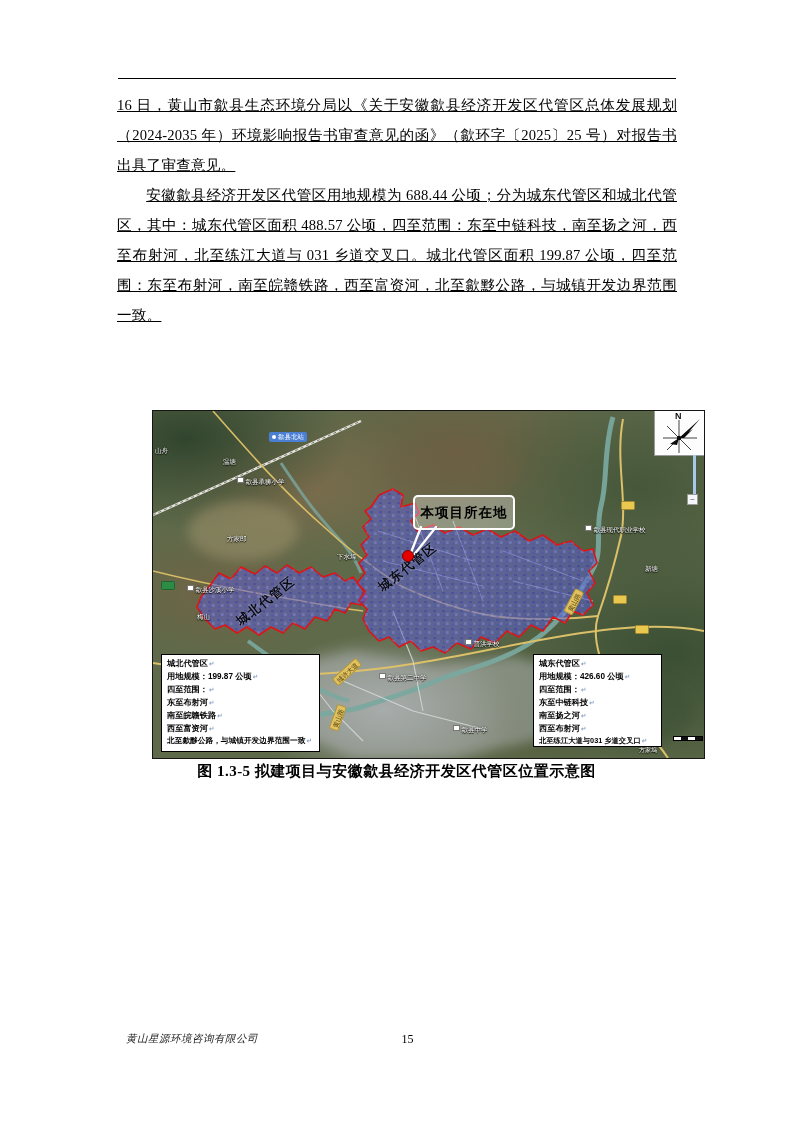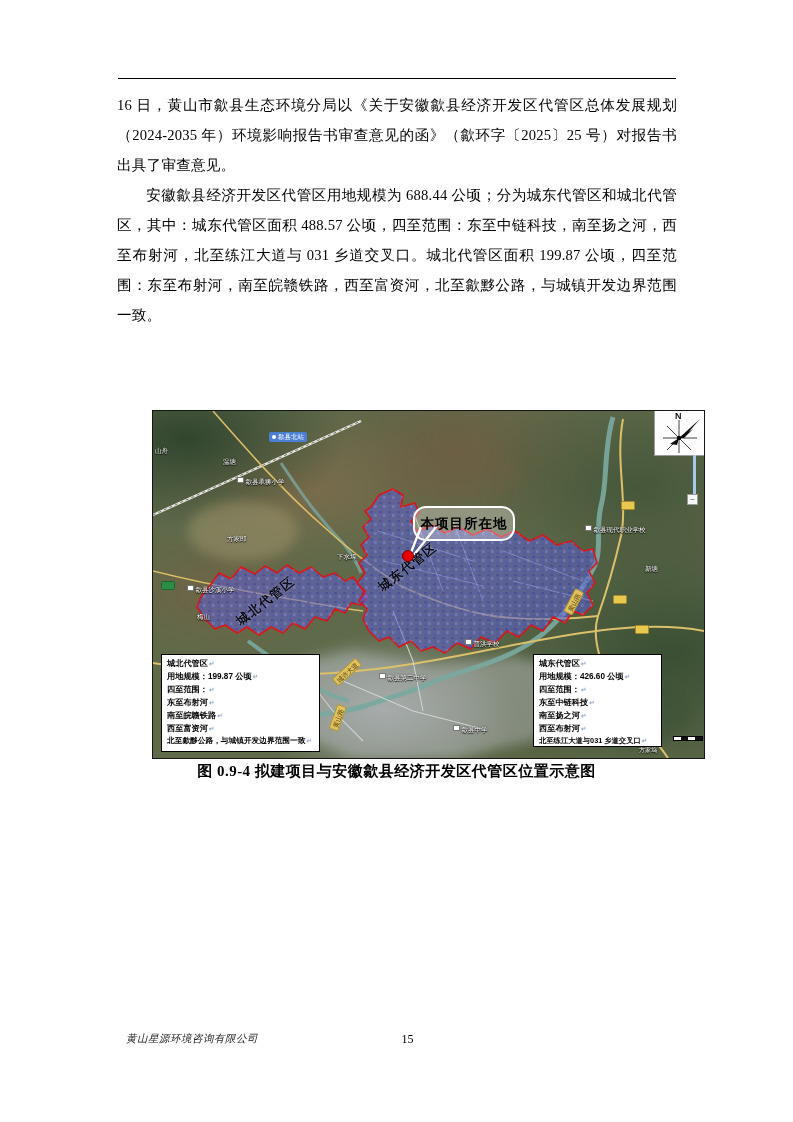--- a/index.html
+++ b/index.html
@@ -1,20 +1,20 @@
 <!DOCTYPE html>
 <html><head>
 <meta charset="utf-8">
 <style>
   html,body{margin:0;padding:0;background:#fff;}
   .page{position:relative;width:793px;height:1122px;background:#ffffff;overflow:hidden;
         font-family:"Liberation Serif",serif;color:#000;}
   .top-rule{position:absolute;left:118px;top:78px;width:558px;border-top:1.7px solid #000;}
   .body-text{position:absolute;left:117px;top:90px;width:560px;}
-  .para{margin:0;font-size:14.6px;line-height:30px;text-align:justify;letter-spacing:0.2px;}
+  .para{margin:0;font-size:14.6px;line-height:30px;text-align:justify;letter-spacing:0.2px;text-decoration:underline;}
   .para.indent{text-indent:2em;}
   
   .map{position:absolute;left:152px;top:410px;width:551px;height:347px;margin:0;
        border:1.5px solid #161616;overflow:hidden;font-family:"Liberation Sans",sans-serif;
        background-color:#5f6a4a;
        background-image:
         radial-gradient(ellipse 230px 130px at 6% 8%, #31452e 0%, rgba(49,69,46,0) 70%),
         radial-gradient(ellipse 300px 190px at 94% 70%, #3a4f33 0%, rgba(58,79,51,0) 72%),
         radial-gradient(ellipse 240px 150px at 88% 22%, #46573a 0%, rgba(70,87,58,0) 70%),
         radial-gradient(ellipse 200px 110px at 28% 22%, #7a6c4c 0%, rgba(122,108,76,0) 70%),
@@ -31,22 +31,22 @@
            background:#4a7fd4;color:#fff;font-size:6.5px;line-height:1;padding:1.5px 3px;border-radius:2px;}
   .station-dot{width:4px;height:4px;border-radius:50%;background:#fff;}
   .road-pill{position:absolute;background:#e2c260;color:#4f3f0c;font-size:6.5px;line-height:1.1;
              padding:0.5px 2px;border-radius:2px;border:0.5px solid #b3973c;white-space:nowrap;}
   .shield{position:absolute;width:12px;height:7px;background:#e8c84f;border:0.7px solid #a8892f;border-radius:1.5px;}
   .shield.green{background:#2e8b46;border-color:#1d6630;}
   .zone-name{position:absolute;font-weight:bold;font-size:12.5px;color:#0a0a12;letter-spacing:1.5px;
              white-space:nowrap;text-shadow:0 0 2px rgba(220,225,255,.45);}
   .zone-name.east{left:220px;top:148px;transform:rotate(-38deg);}
   .zone-name.north{left:78px;top:182px;transform:rotate(-38deg);}
-  .callout{position:absolute;left:260px;top:95px;width:98px;height:31px;border:2px solid #fff;
-           border-radius:13px;background:rgba(255,255,255,.30);display:flex;align-items:center;
+  .callout{position:absolute;left:260px;top:84px;width:98px;height:31px;border:2px solid #fff;
+           border-radius:5px;background:rgba(255,255,255,.30);display:flex;align-items:center;
            justify-content:center;font-family:Liberation Mono, monospace;font-weight:bold;
            font-size:13.5px;color:#000;letter-spacing:1px;}
   .site-dot{position:absolute;left:249px;top:139px;width:10px;height:10px;background:#e60000;
             border:1px solid #7c0000;border-radius:50%;}
   .compass{position:absolute;right:-1px;top:-1px;width:49px;height:44px;background:#fdfdfd;
            border:0.8px solid #9a9a9a;}
   .compass .n{position:absolute;left:20px;top:0px;font-size:9px;font-weight:bold;color:#111;}
   .zoom-line{position:absolute;left:540px;top:44px;width:3px;height:39px;background:#a9c7e8;}
   .zoom-box{position:absolute;left:534px;top:83px;width:11px;height:11px;background:#f4f6f8;
             border:0.7px solid #999;box-sizing:border-box;}
@@ -198,18 +198,18 @@
       <div class="ib-line">城东代管区</div>
       <div class="ib-line">用地规模：426.60 公顷</div>
       <div class="ib-line">四至范围：</div>
       <div class="ib-line">东至中链科技</div>
       <div class="ib-line">南至扬之河</div>
       <div class="ib-line">西至布射河</div>
       <div class="ib-line ln6">北至练江大道与031 乡道交叉口</div>
     </div>
   </figure>
 
-  <div class="fig-caption">图 0.9-4 拟建项目与安徽歙县经济开发区代管区位置示意图</div>
+  <div class="fig-caption">图 1.3-5 拟建项目与安徽歙县经济开发区代管区位置示意图</div>
 
   <div class="footer-company">黄山星源环境咨询有限公司</div>
   <div class="page-number">15</div>
 
 </div>
 
 </body></html>

